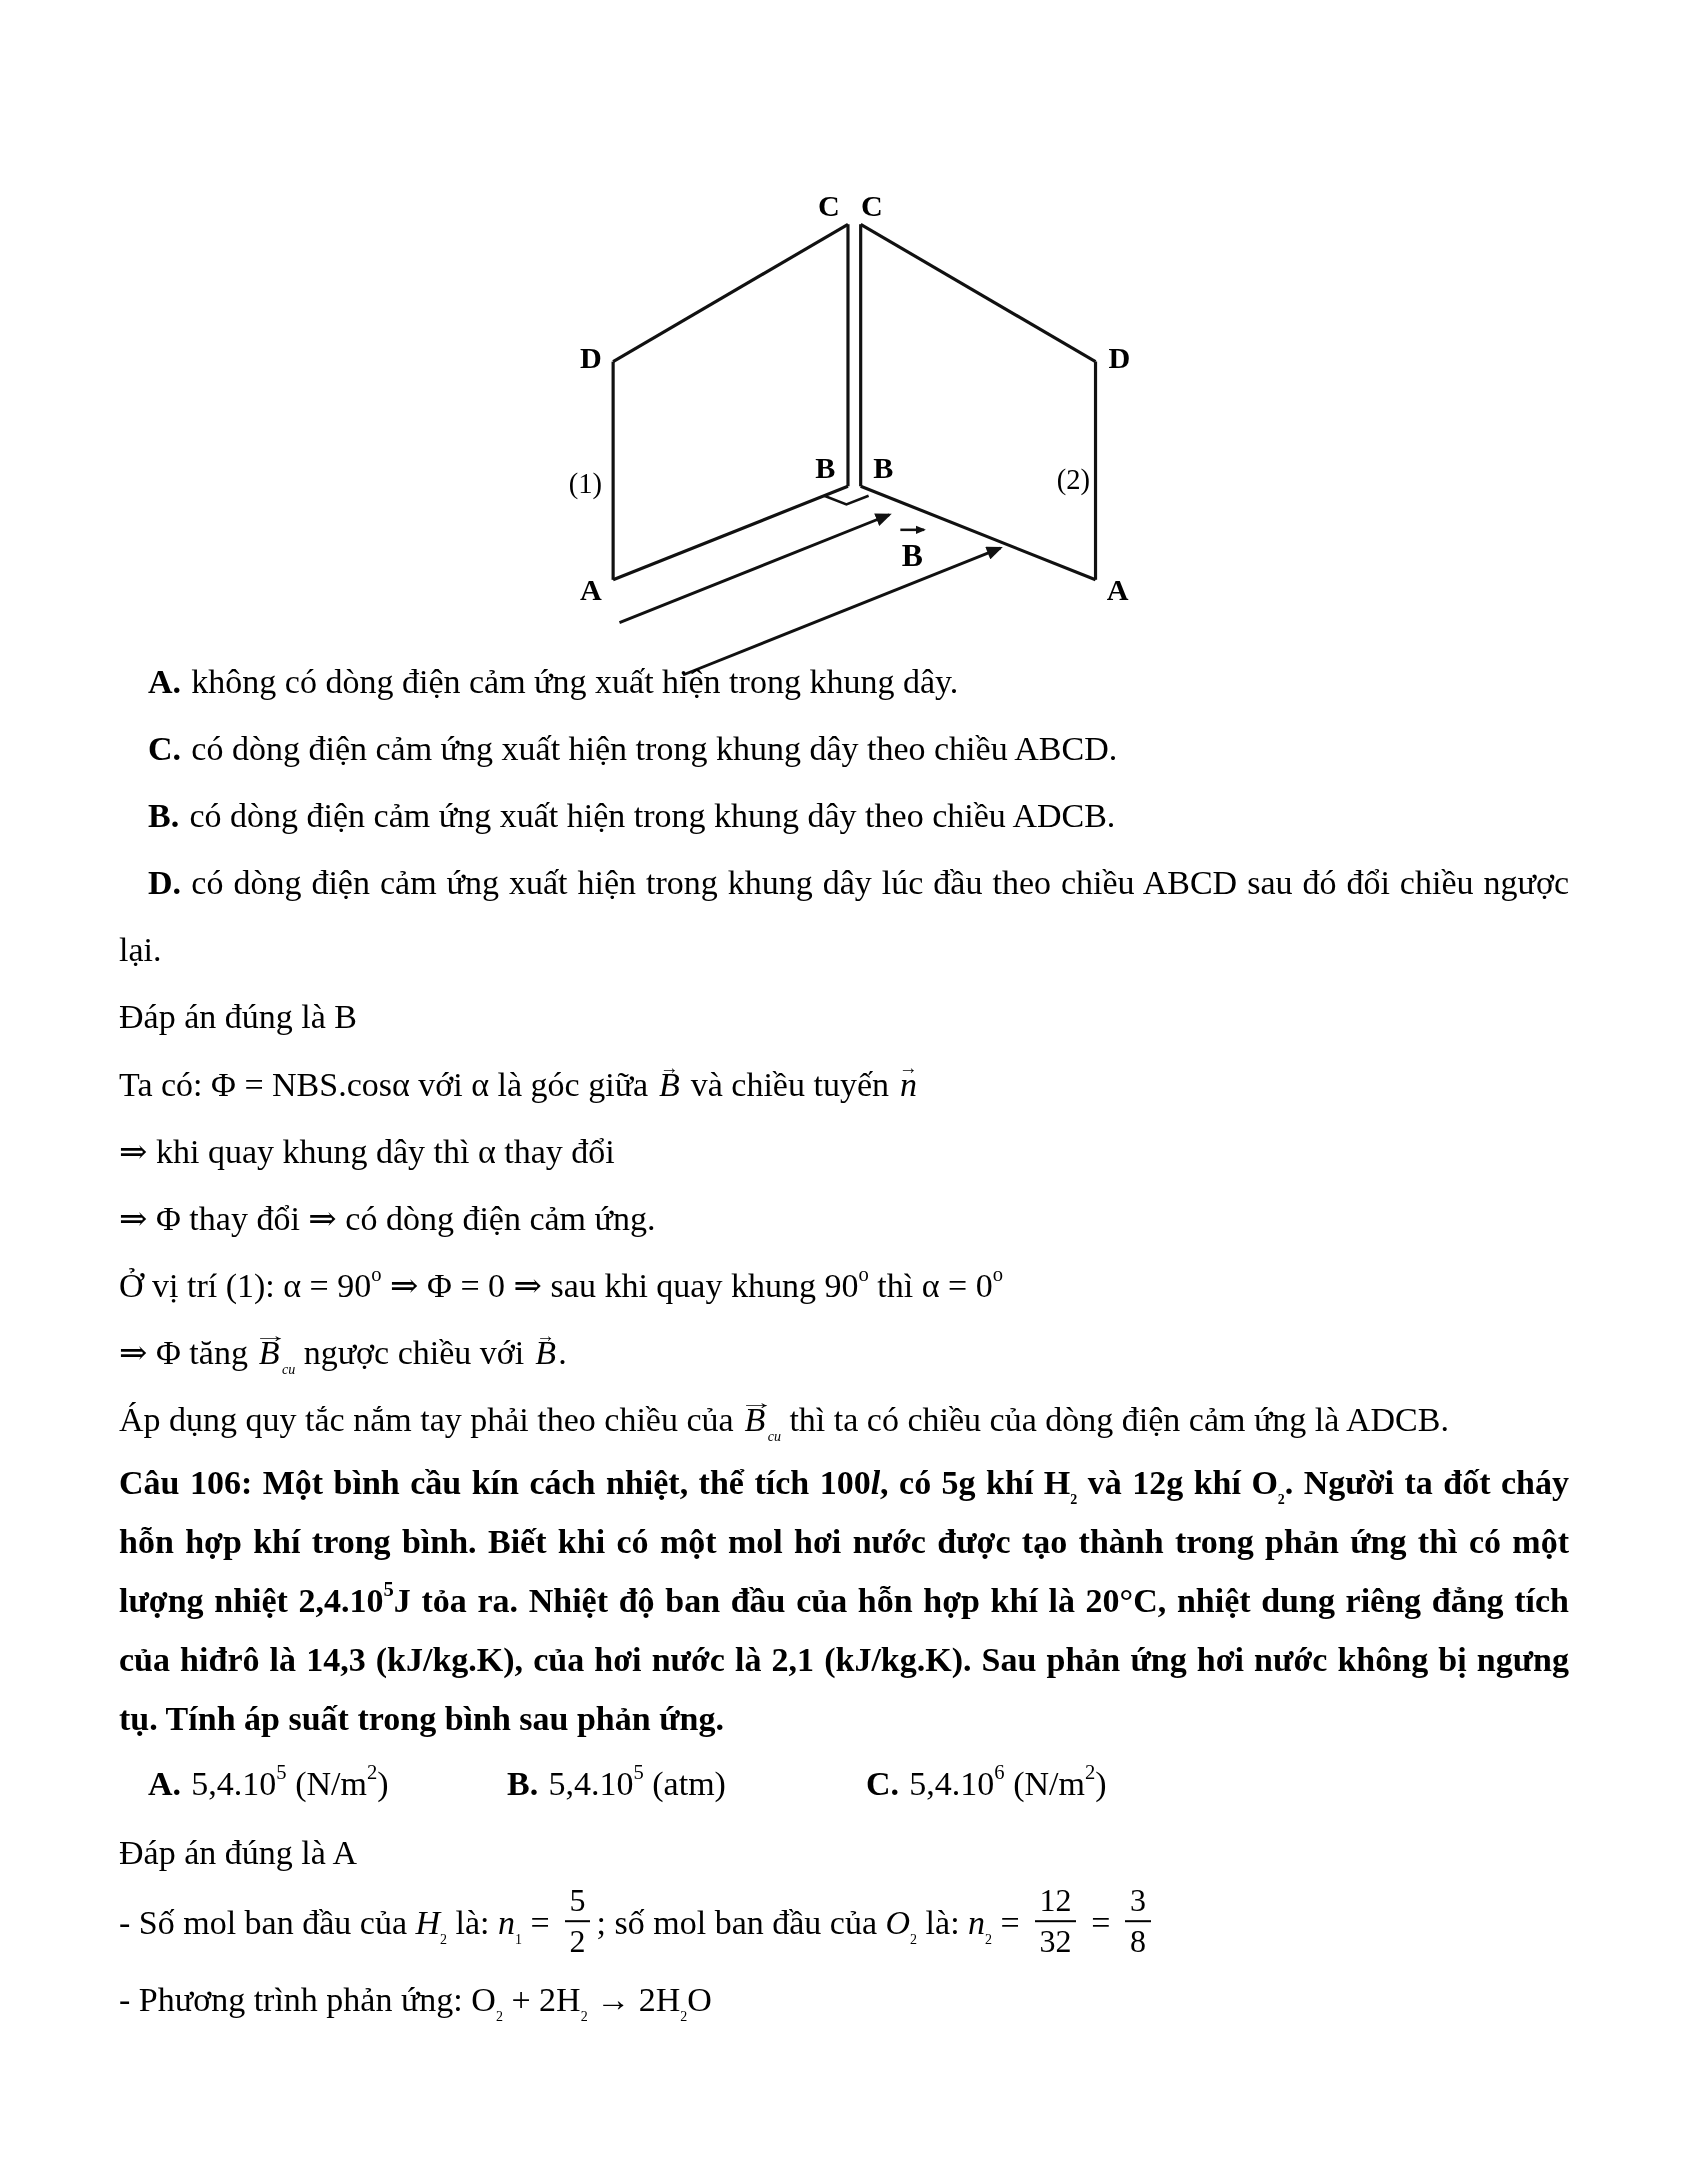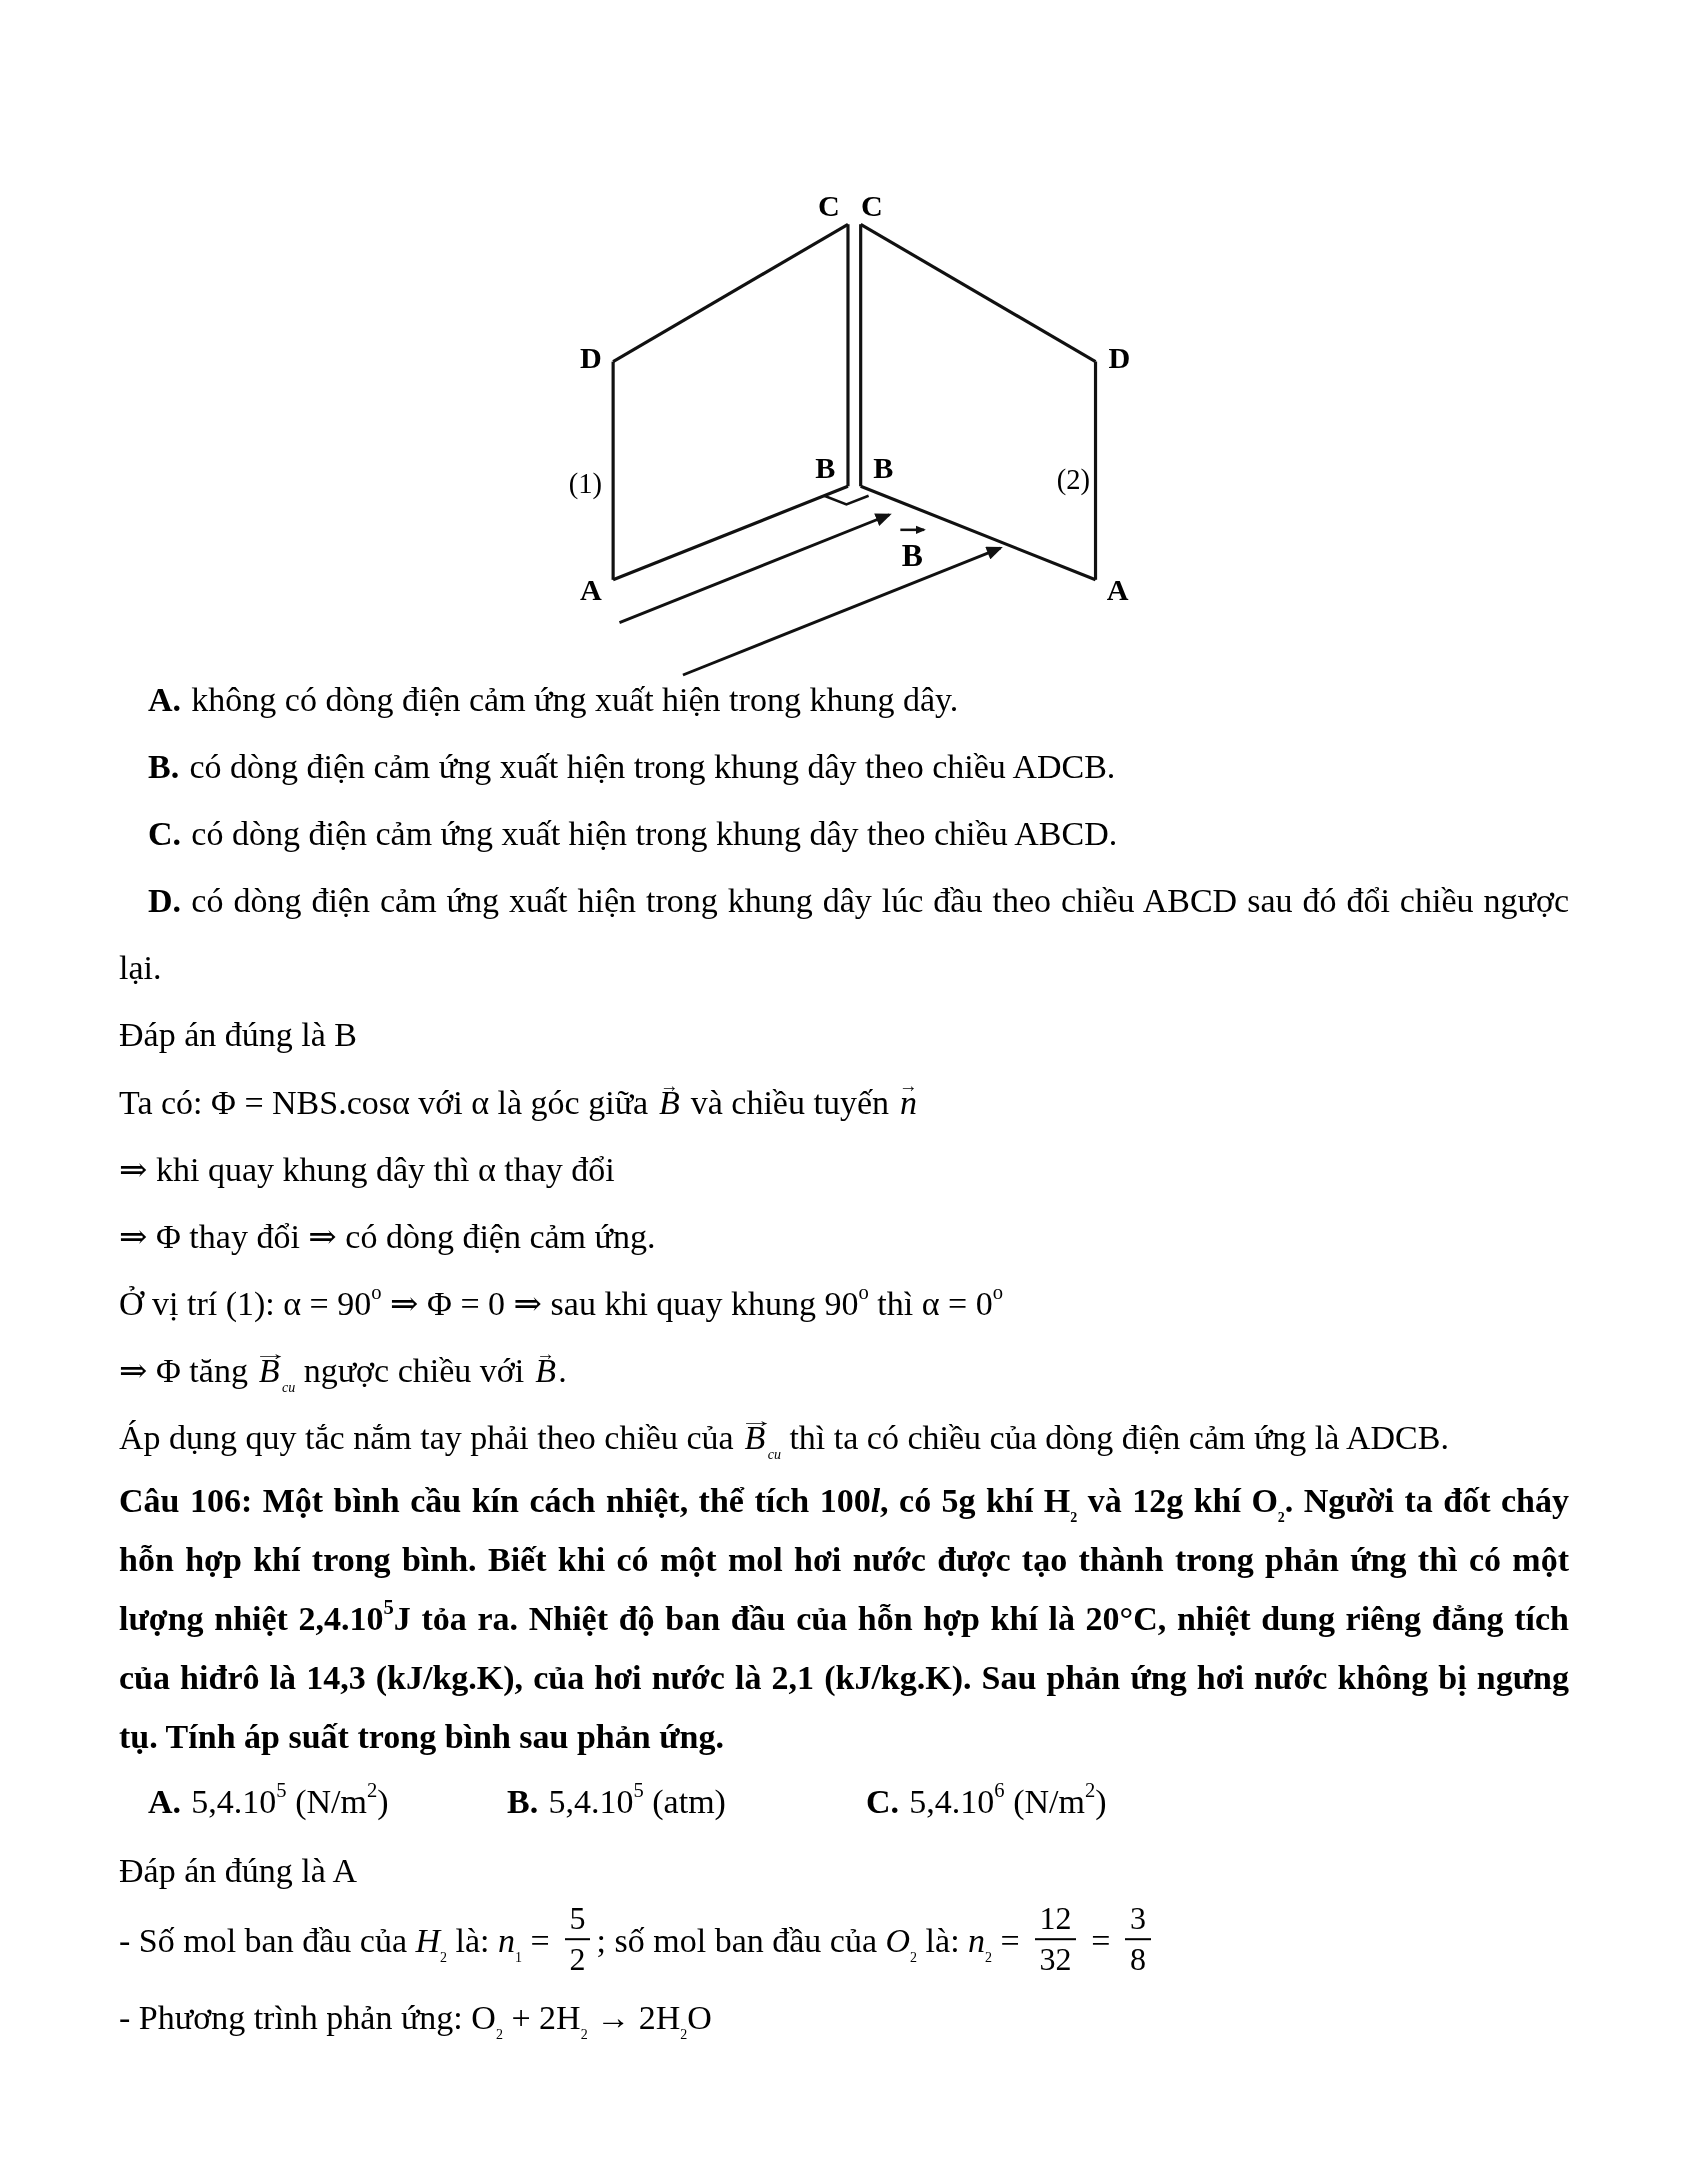--- a/index.html
+++ b/index.html
@@ -15,21 +15,21 @@
   .diagram { position:absolute; left:556px; top:187px; }
   .diagram line, .diagram polyline { stroke:#111111; fill:none; }
   .frame-line { stroke-width:4px; }
   .marker-line { stroke-width:3.2px; }
   .arrow-line { stroke-width:3.6px; }
   .vlabel { font:bold 38px "Liberation Serif","DejaVu Serif",serif; fill:#000; }
   .plabel { font:36px "Liberation Serif","DejaVu Serif",serif; fill:#000; }
   .flabel { font:bold 40px "Liberation Serif","DejaVu Serif",serif; fill:#000; }
 
   
-  .content { position:absolute; left:119px; top:666px; width:1450px; font-size:34px; }
+  .content { position:absolute; left:119px; top:648px; width:1450px; font-size:34px; }
   .content p { margin:0; }
   .opt { line-height:67px; text-indent:29px; text-align:justify; }
   .okey { font-weight:bold; margin-right:10.3px; }
   .ans  { line-height:68px; font-weight:normal; }
   .sline { line-height:67px; }
   .qpara { line-height:59px; text-align:justify;font-weight:bold; }
   .optrow { display:flex; line-height:71px; padding-left:29px; }
   .optcell { width:359px; flex:0 0 auto; }
   .optcell:last-child { width:auto; }
   .mline { line-height:71px; }
@@ -97,22 +97,22 @@
     <text class="vlabel" x="44" y="520" text-anchor="middle">A</text>
     <text class="vlabel" x="708" y="520" text-anchor="middle">A</text>
     <text class="plabel" x="37" y="385" text-anchor="middle">(1)</text>
     <text class="plabel" x="652" y="380" text-anchor="middle">(2)</text>
     <text class="flabel" x="449" y="478" text-anchor="middle">B</text>
   </svg>
 
   <div class="content">
 
     <p class="opt"><b class="okey">A.</b><span>không có dòng điện cảm ứng xuất hiện trong khung dây.</span></p>
+    <p class="opt"><b class="okey">C.</b><span>có dòng điện cảm ứng xuất hiện trong khung dây theo chiều ABCD.</span></p>
     <p class="opt"><b class="okey">B.</b><span>có dòng điện cảm ứng xuất hiện trong khung dây theo chiều ADCB.</span></p>
-    <p class="opt"><b class="okey">C.</b><span>có dòng điện cảm ứng xuất hiện trong khung dây theo chiều ABCD.</span></p>
     <p class="opt"><b class="okey">D.</b><span>có dòng điện cảm ứng xuất hiện trong khung dây lúc đầu theo chiều ABCD sau đó đổi chiều ngược lại.</span></p>
 
     <p class="ans">Đáp án đúng là B</p>
 
     <p class="sline"><span>Ta có: Φ = NBS.cosα với α là góc giữa </span><span class="vec">B</span><span> và chiều tuyến </span><span class="vec">n</span></p>
     <p class="sline">⇒ khi quay khung dây thì α thay đổi</p>
     <p class="sline">⇒ Φ thay đổi ⇒ có dòng điện cảm ứng.</p>
     <p class="sline"><span>Ở vị trí (1): α = 90</span><sup>o</sup><span> ⇒ Φ = 0 ⇒ sau khi quay khung 90</span><sup>o</sup><span> thì α = 0</span><sup>o</sup></p>
     <p class="sline"><span>⇒ Φ tăng </span><span class="vec veclong">B</span><sub><i>cu</i></sub><span> ngược chiều với </span><span class="vec">B</span><span>.</span></p>
     <p class="sline"><span>Áp dụng quy tắc nắm tay phải theo chiều của </span><span class="vec veclong">B</span><sub><i>cu</i></sub><span> thì ta có chiều của dòng điện cảm ứng là ADCB.</span></p>

